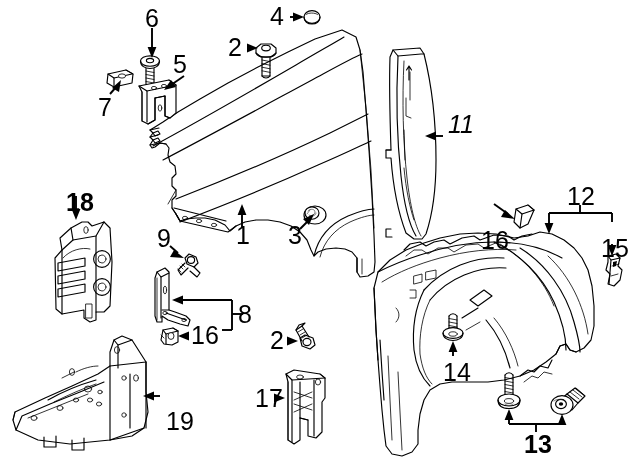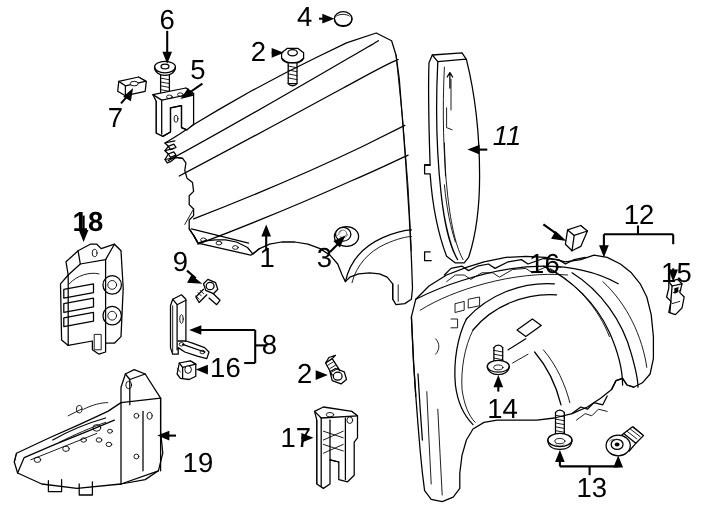--- a/index.html
+++ b/index.html
@@ -506,21 +506,21 @@
   <div class="cal" style="left:288px;top:223px;">3</div>
   <div class="cal" style="left:270px;top:4px;">4</div>
   <div class="cal" style="left:173px;top:52px;">5</div>
   <div class="cal" style="left:145px;top:6px;">6</div>
   <div class="cal" style="left:98px;top:95px;">7</div>
   <div class="cal" style="left:238px;top:302px;">8</div>
   <div class="cal" style="left:157px;top:226px;">9</div>
   <div class="cal" style="left:191px;top:323px;">16</div>
   <div class="cal" style="left:448px;top:112px;font-style:italic;">11</div>
   <div class="cal" style="left:567px;top:184px;">12</div>
-  <div class="cal" style="left:524px;top:432px;">13</div>
+  <div class="cal" style="left:524px;top:432px;font-weight:bold;">13</div>
   <div class="cal" style="left:443px;top:360px;">14</div>
   <div class="cal" style="left:601px;top:236px;">15</div>
   <div class="cal" style="left:481px;top:184px;margin-top:44px;">16</div>
   <div class="cal" style="left:255px;top:386px;">17</div>
   <div class="cal" style="left:66px;top:190px;font-weight:bold;">18</div>
   <div class="cal" style="left:166px;top:384px;margin-top:25px;">19</div>
 
 </div>
 
 </body></html>

